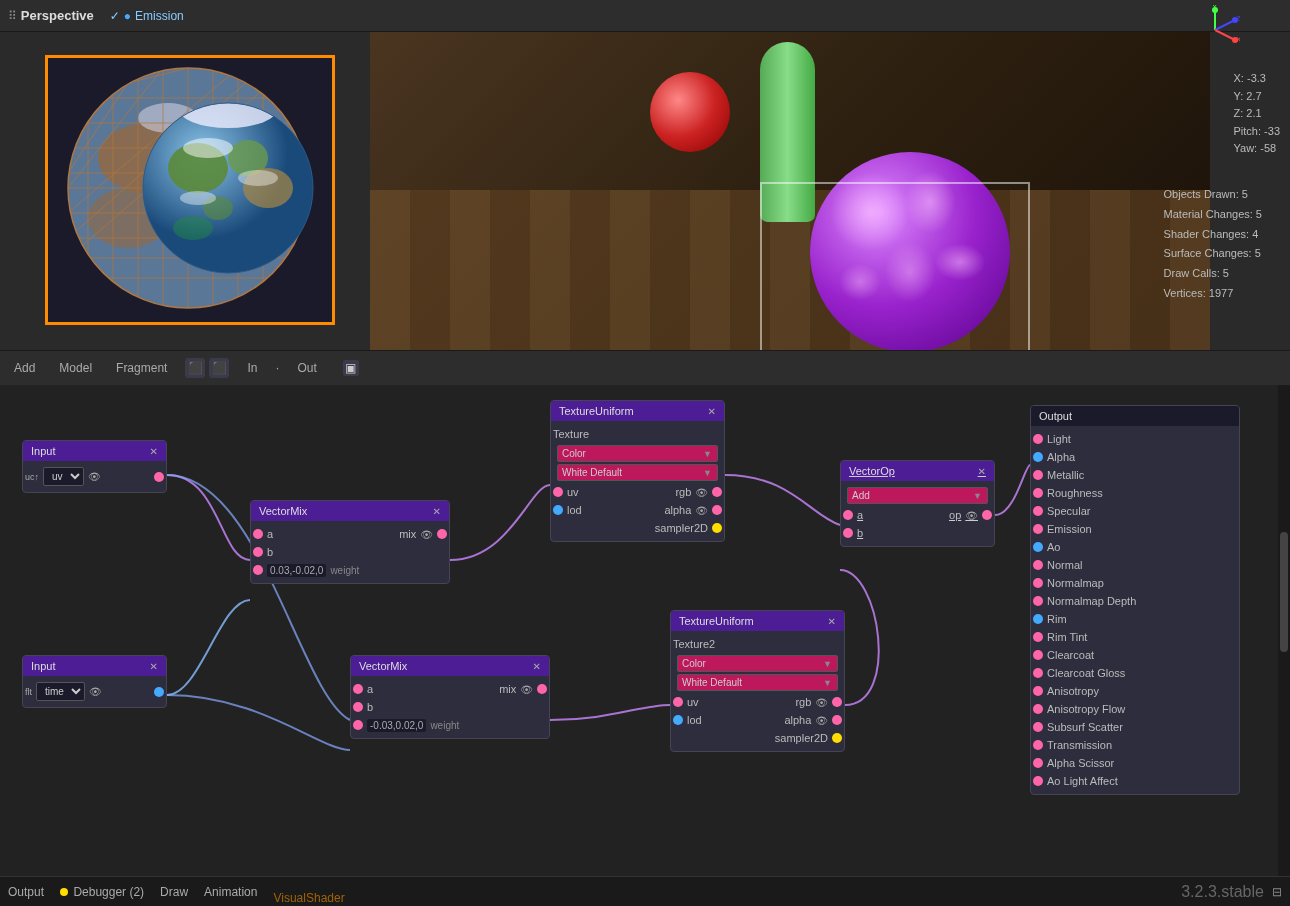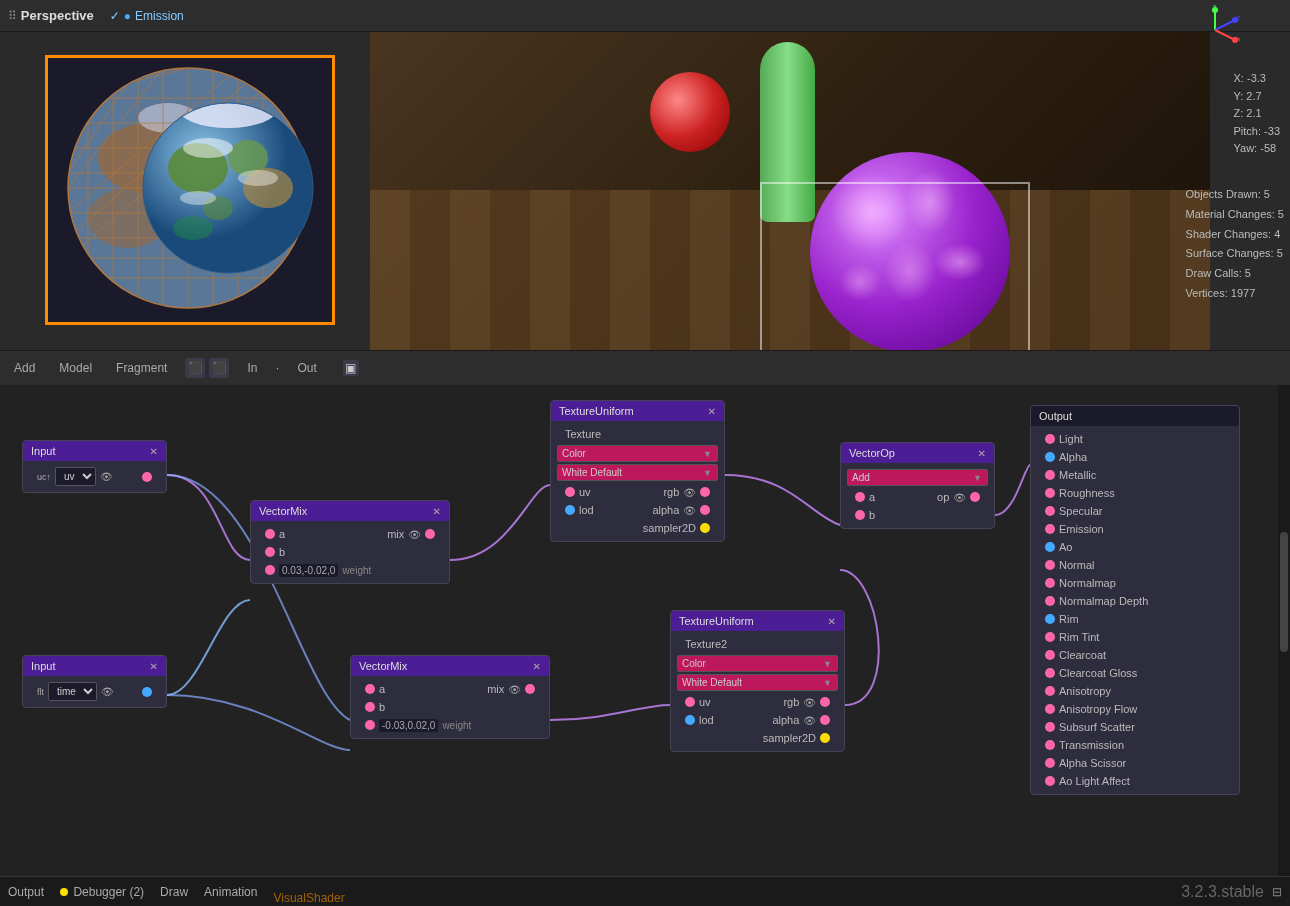--- a/index.html
+++ b/index.html
@@ -81,21 +81,21 @@
     
     #camera-info {
       position: absolute; top: 70px; right: 10px; color: #bbb; font-size: 11px; line-height: 1.6;
     }
     #nav-gizmo {
       position: absolute; top: 5px; right: 50px; width: 50px; height: 50px;
     }
 
     
     #stats-panel {
-      position: absolute; top: 185px; right: 6px; color: #bbb; font-size: 11px; line-height: 1.8;
+      position: absolute; top: 185px; right: 28px; color: #bbb; font-size: 11px; line-height: 1.8;
     }
 
     
     #viewport-bottom {
       position: absolute; bottom: 0; left: 0; right: 0; height: 35px;
       background: #2d2d2d; border-top: 1px solid #1a1a1a;
       display: flex; align-items: center; padding: 0 8px; gap: 12px;
     }
     .viewport-btn {
       color: #aaa; cursor: pointer; padding: 2px 6px; font-size: 12px;
@@ -112,21 +112,21 @@
       position: absolute; background: #2d2d3d; border: 1px solid #444455;
       border-radius: 4px; min-width: 120px;
     }
     .node-header {
       background: #4c1d95; padding: 4px 8px; display: flex; align-items: center;
       justify-content: space-between; border-radius: 3px 3px 0 0; font-size: 11px; color: #ddd;
     }
     .node-close { color: #aaa; cursor: pointer; font-size: 10px; }
     .node-body { padding: 4px 0; }
     .node-row {
-      display: flex; align-items: center; padding: 2px 14px; gap: 4px; font-size: 11px; color: #ccc;
+      display: flex; align-items: center; padding: 2px 2px; gap: 4px; font-size: 11px; color: #ccc;
       min-height: 18px;
     }
     .port {
       width: 10px; height: 10px; border-radius: 50%; flex-shrink: 0; cursor: pointer;
     }
     .port-pink { background: #ff66aa; }
     .port-blue { background: #44aaff; }
     .port-yellow { background: #ffdd00; }
     .node-select {
       background: #1a1a2a; border: 1px solid #555; color: #ccc; font-size: 10px;
@@ -135,21 +135,21 @@
     .node-label { font-size: 11px; color: #bbb; }
     .port-right { margin-left: auto; }
 
     
     #node-input1 { top: 55px; left: 22px; width: 145px; }
     #node-input2 { top: 270px; left: 22px; width: 145px; }
     #node-vmix1 { top: 115px; left: 250px; width: 200px; }
     #node-vmix2 { top: 270px; left: 350px; width: 200px; }
     #node-tex1 { top: 15px; left: 550px; width: 175px; }
     #node-tex2 { top: 225px; left: 670px; width: 175px; }
-    #node-vecop { top: 57px; left: 840px; width: 155px; }
+    #node-vecop { top: 75px; left: 840px; width: 155px; text-decoration: underline; }
     #node-output { top: 20px; left: 1030px; width: 210px; }
 
     
     #node-output .node-header { background: #1a1a2a; }
 
     
     #connections-svg {
       position: absolute; top: 0; left: 0; width: 1290px; height: 520px;
       pointer-events: none;
     }

